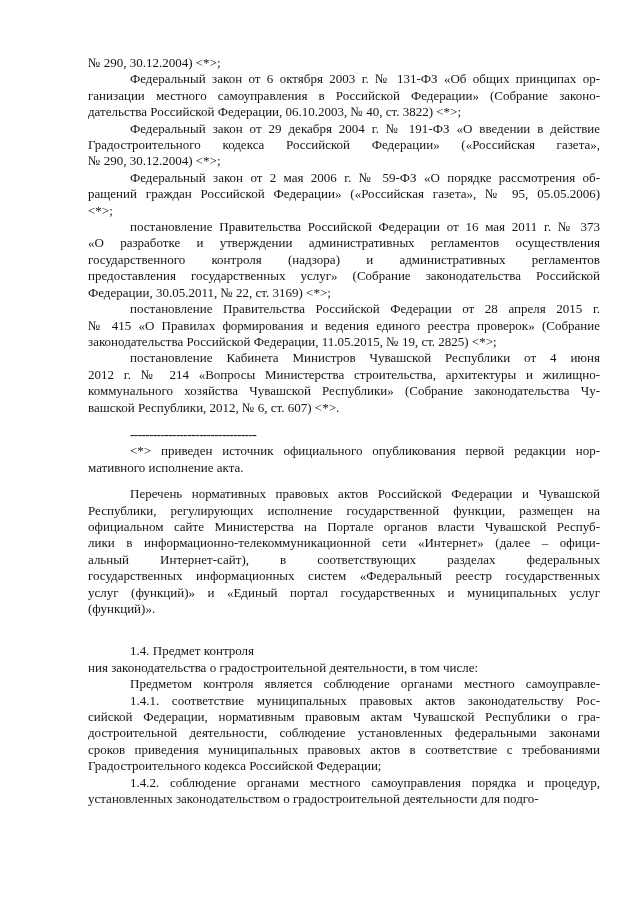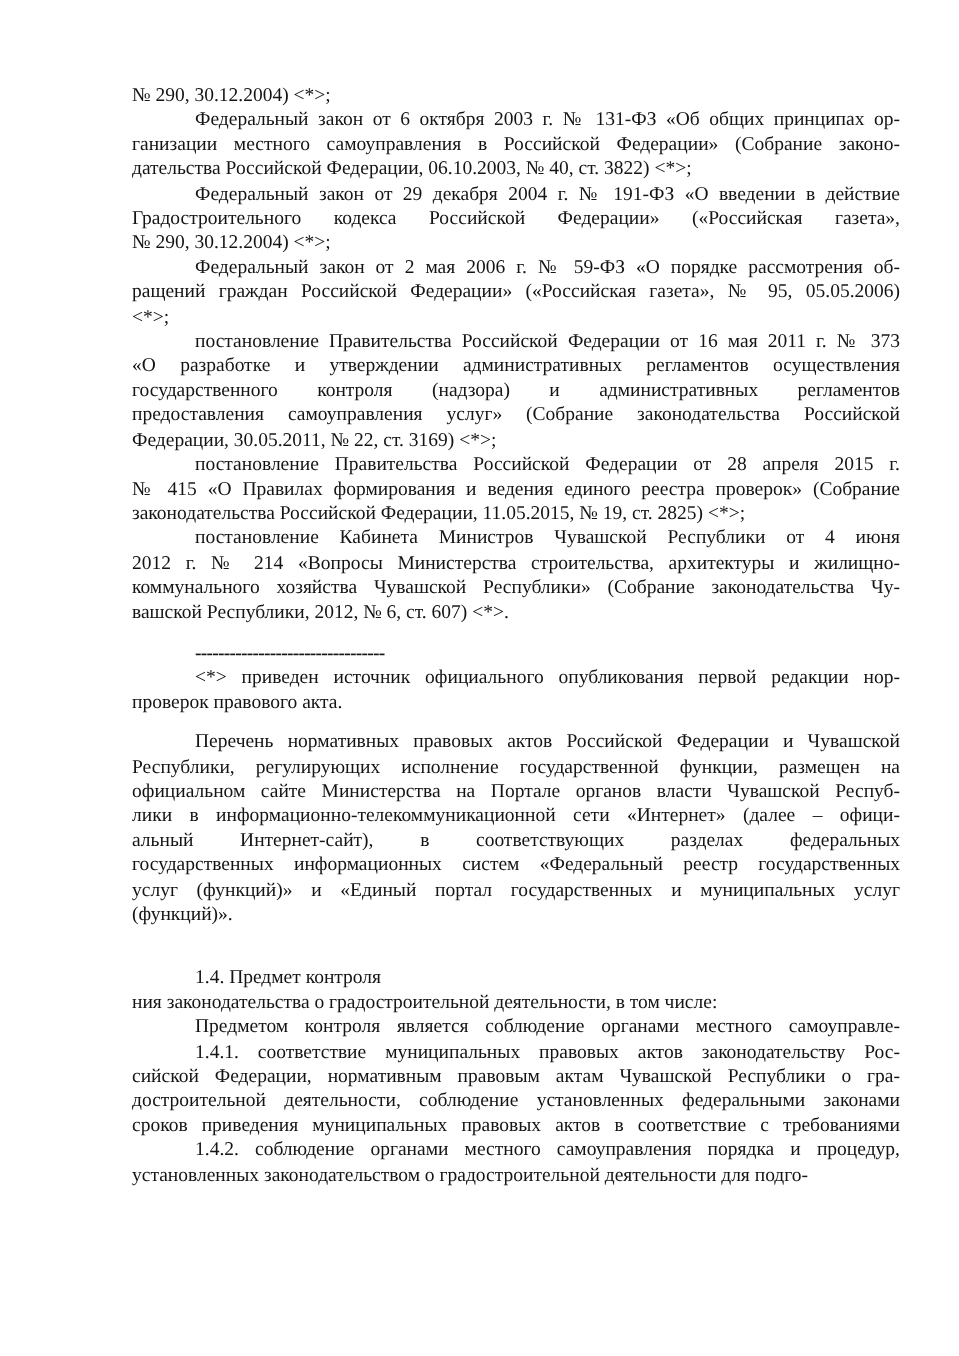--- a/index.html
+++ b/index.html
@@ -65,40 +65,40 @@
       </div>
       <div class="para">
         <div class="line indent">Федеральный закон от 2 мая 2006 г. № 59-ФЗ «О порядке рассмотрения об-</div>
         <div class="line">ращений граждан Российской Федерации» («Российская газета», № 95, 05.05.2006)</div>
         <div class="line last">&lt;*&gt;;</div>
       </div>
       <div class="para">
         <div class="line indent">постановление Правительства Российской Федерации от 16 мая 2011 г. № 373</div>
         <div class="line">«О разработке и утверждении административных регламентов осуществления</div>
         <div class="line">государственного контроля (надзора) и административных регламентов</div>
-        <div class="line">предоставления самоуправления услуг» (Собрание законодательства Российской</div>
+        <div class="line">предоставления государственных услуг» (Собрание законодательства Российской</div>
         <div class="line last">Федерации, 30.05.2011, № 22, ст. 3169) &lt;*&gt;;</div>
       </div>
       <div class="para">
         <div class="line indent">постановление Правительства Российской Федерации от 28 апреля 2015 г.</div>
         <div class="line">№ 415 «О Правилах формирования и ведения единого реестра проверок» (Собрание</div>
         <div class="line last">законодательства Российской Федерации, 11.05.2015, № 19, ст. 2825) &lt;*&gt;;</div>
       </div>
       <div class="para">
         <div class="line indent">постановление Кабинета Министров Чувашской Республики от 4 июня</div>
         <div class="line">2012 г. № 214 «Вопросы Министерства строительства, архитектуры и жилищно-</div>
         <div class="line">коммунального хозяйства Чувашской Республики» (Собрание законодательства Чу-</div>
         <div class="line last">вашской Республики, 2012, № 6, ст. 607) &lt;*&gt;.</div>
       </div>
       <div class="para separator" style="margin-top: 11px;">
         <div class="line last indent">---------------------------------</div>
       </div>
       <div class="para">
         <div class="line indent">&lt;*&gt; приведен источник официального опубликования первой редакции нор-</div>
-        <div class="line last">проверок правового акта.</div>
+        <div class="line last">мативного исполнение акта.</div>
       </div>
       <div class="para" style="margin-top: 10px;">
         <div class="line indent">Перечень нормативных правовых актов Российской Федерации и Чувашской</div>
         <div class="line">Республики, регулирующих исполнение государственной функции, размещен на</div>
         <div class="line">официальном сайте Министерства на Портале органов власти Чувашской Респуб-</div>
         <div class="line">лики в информационно-телекоммуникационной сети «Интернет» (далее – офици-</div>
         <div class="line">альный Интернет-сайт), в соответствующих разделах федеральных</div>
         <div class="line">государственных информационных систем «Федеральный реестр государственных</div>
         <div class="line">услуг (функций)» и «Единый портал государственных и муниципальных услуг</div>
         <div class="line last">(функций)».</div>
@@ -108,19 +108,20 @@
       </div>
       <div class="para">
         <div class="line last">ния законодательства о градостроительной деятельности, в том числе:</div>
         <div class="line indent">Предметом контроля является соблюдение органами местного самоуправле-</div>
       </div>
       <div class="para">
         <div class="line indent">1.4.1. соответствие муниципальных правовых актов законодательству Рос-</div>
         <div class="line">сийской Федерации, нормативным правовым актам Чувашской Республики о гра-</div>
         <div class="line">достроительной деятельности, соблюдение установленных федеральными законами</div>
         <div class="line">сроков приведения муниципальных правовых актов в соответствие с требованиями</div>
+        <div class="line last">Градостроительного кодекса Российской Федерации;</div>
       </div>
       <div class="para">
         <div class="line indent">1.4.2. соблюдение органами местного самоуправления порядка и процедур,</div>
         <div class="line last">установленных законодательством о градостроительной деятельности для подго-</div>
       </div>
     </div>
 </div>
 
 </body></html>

